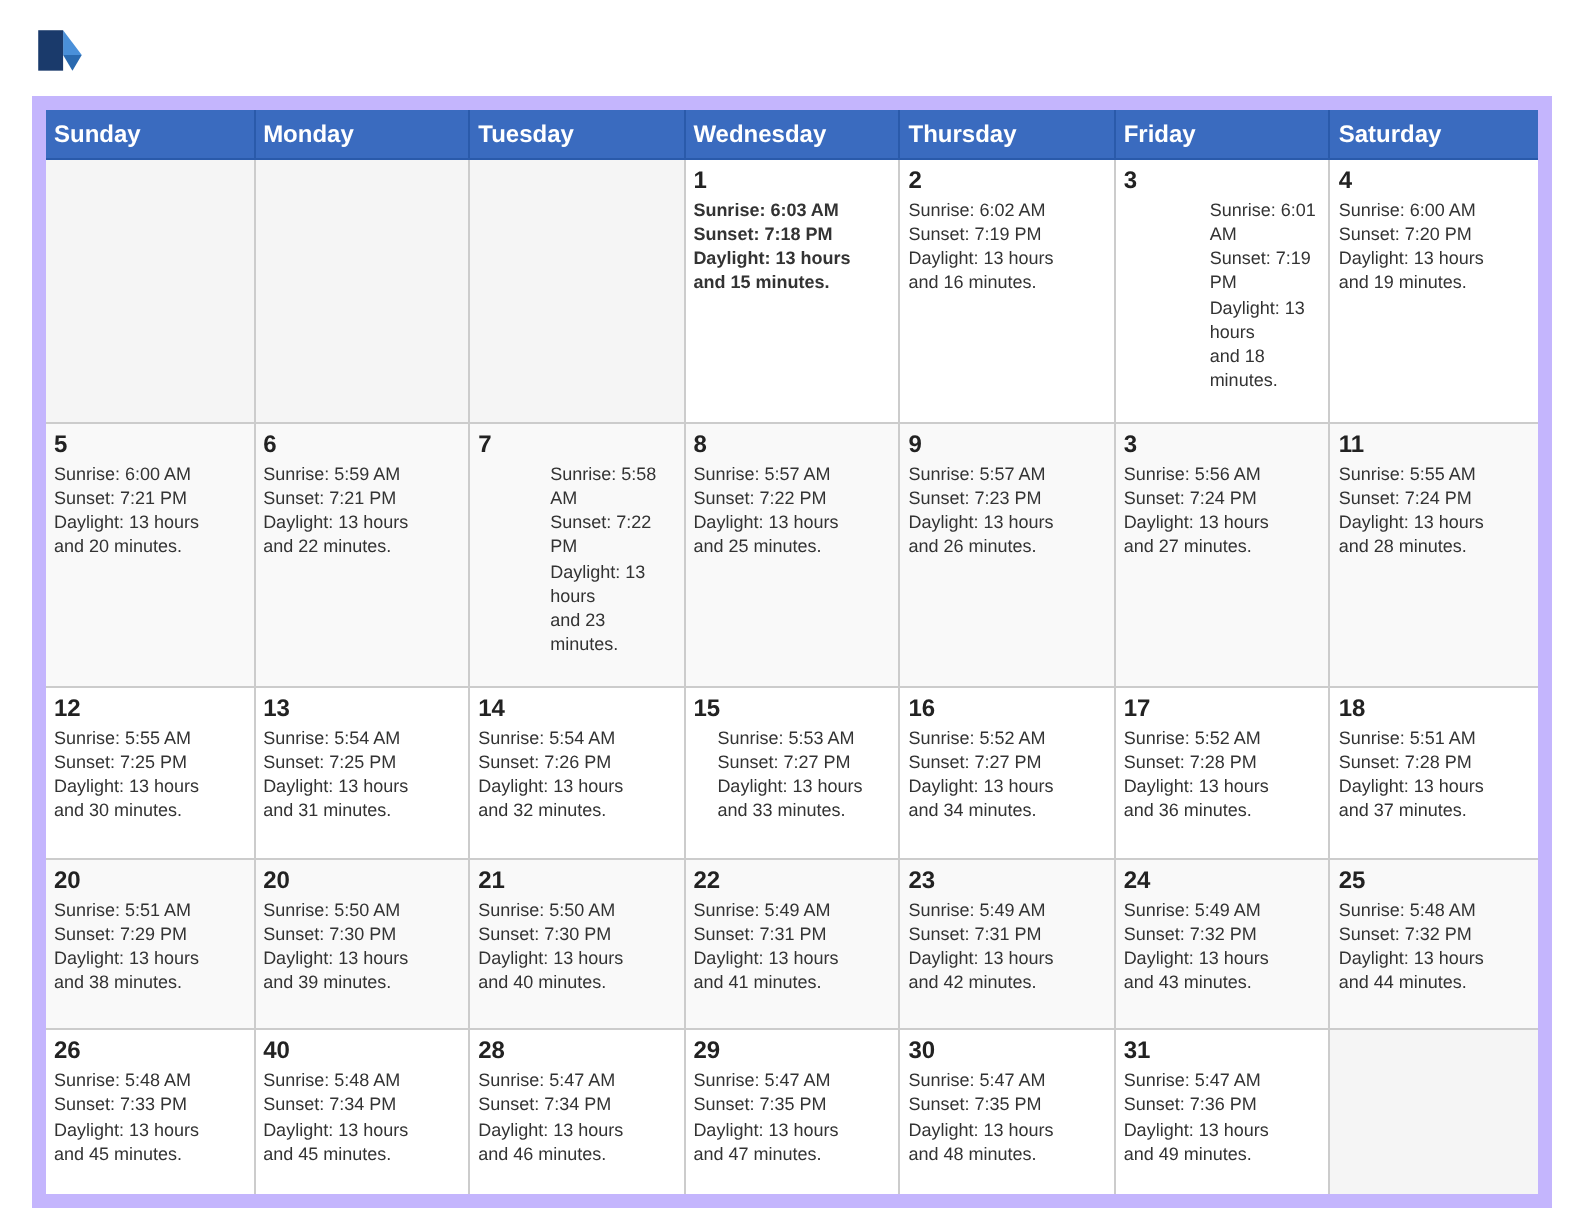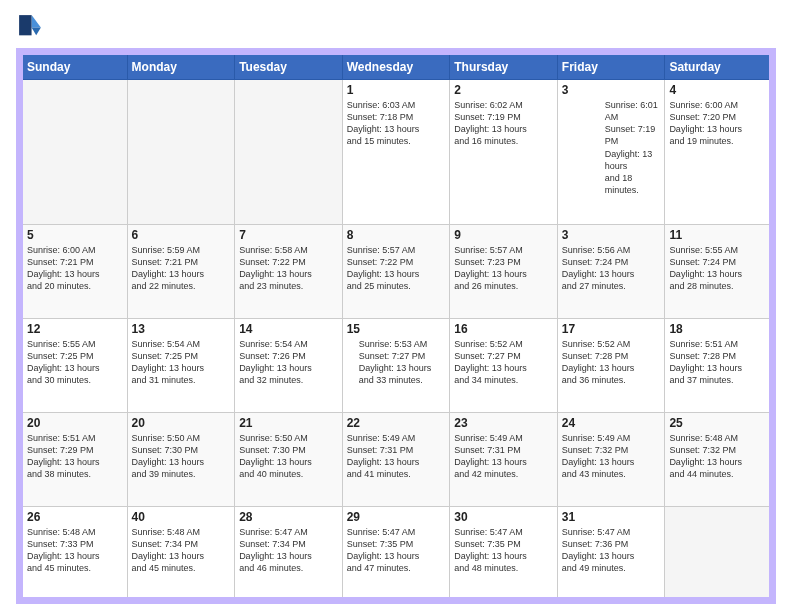--- a/index.html
+++ b/index.html
@@ -133,21 +133,21 @@
           <th>Saturday</th>
         </tr>
     </thead>
     <tbody id="calendar-body">
     <tr>
           <td class="empty"></td>
           <td class="empty"></td>
           <td class="empty"></td>
           <td>
             <span class="day-num">1</span>
-            <div class="cell-text" style="white-space: pre-line;">Sunrise: 6:03 AM
+            <div class="cell-text" style="white-space: pre-line; font-weight: bold;">Sunrise: 6:03 AM
 Sunset: 7:18 PM
 Daylight: 13 hours
 and 15 minutes.</div>
           </td>
           <td>
             <span class="day-num">2</span>
             <div class="cell-text" style="white-space: pre-line;">Sunrise: 6:02 AM
 Sunset: 7:19 PM
 Daylight: 13 hours
 and 16 minutes.</div>
@@ -177,21 +177,21 @@
           </td>
           <td>
             <span class="day-num">6</span>
             <div class="cell-text" style="white-space: pre-line;">Sunrise: 5:59 AM
 Sunset: 7:21 PM
 Daylight: 13 hours
 and 22 minutes.</div>
           </td>
           <td>
             <span class="day-num">7</span>
-            <div class="cell-text" style="white-space: pre-line;">Sunrise: 5:58 AM
+            <div class="cell-text" style="white-space: pre-line; margin-left: 36px;">Sunrise: 5:58 AM
 Sunset: 7:22 PM
 Daylight: 13 hours
 and 23 minutes.</div>
           </td>
           <td>
             <span class="day-num">8</span>
             <div class="cell-text" style="white-space: pre-line;">Sunrise: 5:57 AM
 Sunset: 7:22 PM
 Daylight: 13 hours
 and 25 minutes.</div>

